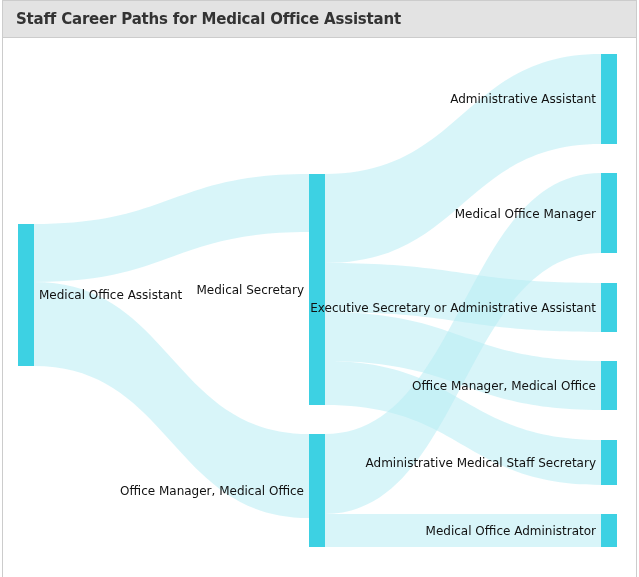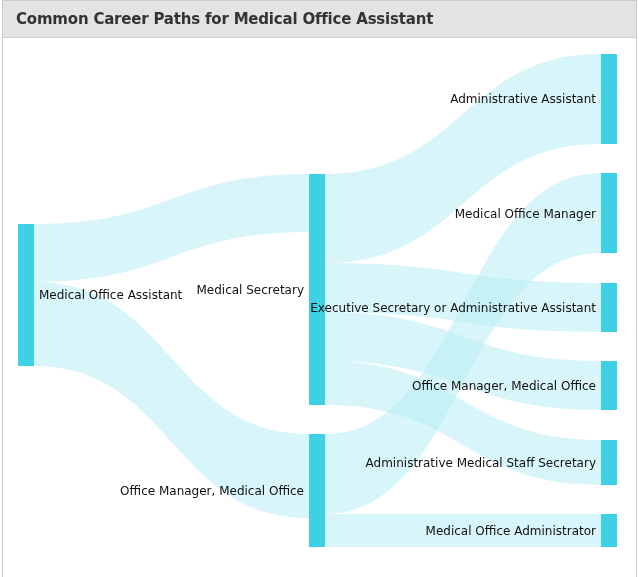--- a/index.html
+++ b/index.html
@@ -9,21 +9,21 @@
   .panel-title { font-size: 15px; font-weight: bold; color: #333333; letter-spacing: -0.2px; }
   svg.sankey { position: absolute; left: 0; top: 0; }
   .node-label { font-size: 12px; fill: #111111; }
   .link { fill-opacity: 0.55; }
 </style>
 </head>
 <body>
 
 <div class="panel">
   <div class="panel-header">
-    <span class="panel-title">Common Career Paths for Medical Office Assistant</span>
+    <span class="panel-title">Staff Career Paths for Medical Office Assistant</span>
   </div>
 </div>
 
 <svg class="sankey" id="sankey" width="639" height="577" viewBox="0 0 639 577">
   <g id="links">
       <path d="M34,224 C171.5,224 171.5,174 309,174 L309,232 C171.5,232 171.5,282 34,282 Z" class="link" fill="#b8ecf4"></path>
       <path d="M34,282 C171.5,282 171.5,434 309,434 L309,518 C171.5,518 171.5,366 34,366 Z" class="link" fill="#b8ecf4"></path>
       <path d="M325,174 C463,174 463,54 601,54 L601,144 C463,144 463,263 325,263 Z" class="link" fill="#b8ecf4"></path>
       <path d="M325,263 C463,263 463,283 601,283 L601,332 C463,332 463,312 325,312 Z" class="link" fill="#b8ecf4"></path>
       <path d="M325,312 C463,312 463,361 601,361 L601,410 C463,410 463,361 325,361 Z" class="link" fill="#b8ecf4"></path>

